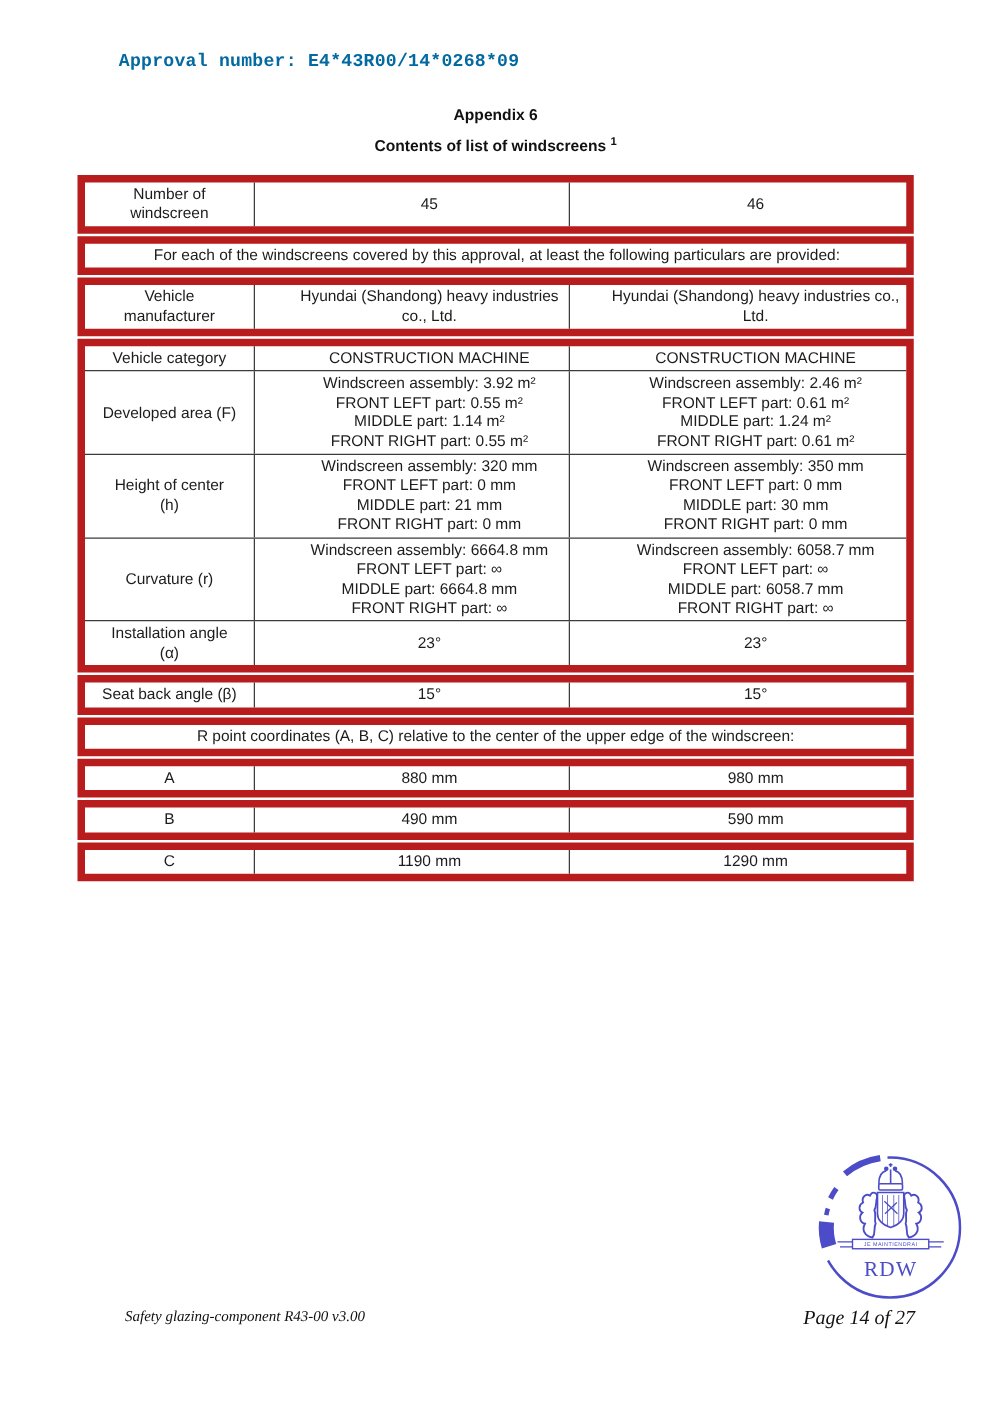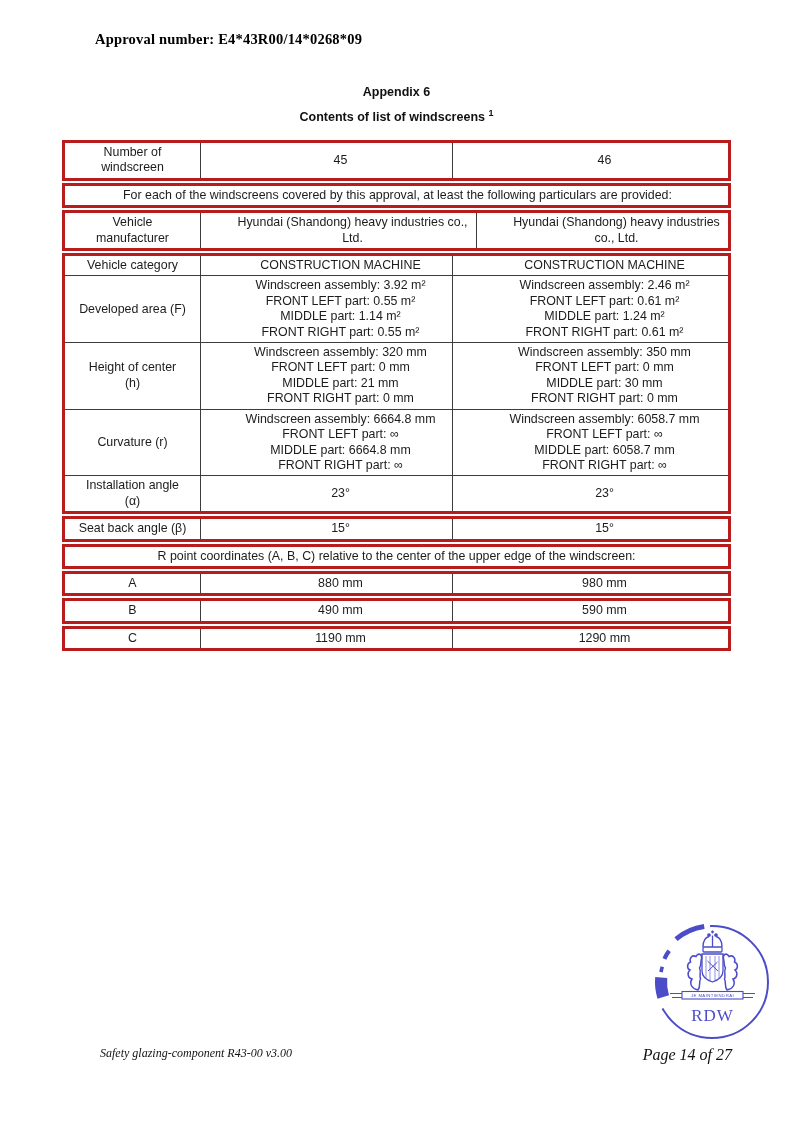--- a/index.html
+++ b/index.html
@@ -1,31 +1,31 @@
 <!DOCTYPE html>
 <html><head>
 <meta charset="utf-8">
 <style>
   html,body{margin:0;padding:0;background:#fff;}
   .page{position:relative;width:793px;height:1122px;background:#ffffff;overflow:hidden;
         font-family:"Liberation Sans",sans-serif;color:#1c1c1c;}
 
-  .approval{position:absolute;left:95px;top:31px;
-            font-family:Liberation Serif, serif;font-weight:bold;font-size:14.5px;
-            letter-spacing:.2px;color:#000000;}
+  .approval{position:absolute;left:95px;top:42px;
+            font-family:Liberation Mono, monospace;font-weight:bold;font-size:14.5px;
+            letter-spacing:.2px;color:#0369a1;}
 
   .center-title{position:absolute;left:0;width:100%;text-align:center;
                 font-weight:bold;font-size:12.5px;color:#111;}
   .appendix{top:85px;}
   .contents{top:108px;}
   .contents sup{font-size:9px;}
 
   
   .tbl{position:absolute;left:62px;top:140px;width:669px;font-size:12.4px;line-height:15.4px;color:#1c1c1c;}
-  .section{border:3px solid #b91c1c;margin-bottom:2px;background:#fff;}
+  .section{border:6px solid #b91c1c;margin-bottom:2px;background:#fff;}
   .trow{display:flex;align-items:stretch;}
   .trow + .trow{border-top:1px solid #3c3c3c;}
   .cell{display:flex;flex-direction:column;justify-content:center;
         text-align:center;padding:2px 4px;white-space:pre-line;box-sizing:border-box;}
   .cell + .cell{border-left:1px solid #3c3c3c;padding-left:32px;}
   .c-label{width:135px;}
   .c-45{width:252px;}
   .c-46{flex:1;}
   .c-full{width:100%;}
   .c-note{text-align:left;padding-left:6px;}
@@ -68,24 +68,24 @@
     <div class="section">
       <div class="trow">
         <div class="cell c-full c-note h1">For each of the windscreens covered by this approval, at least the following particulars are provided:</div>
       </div>
     </div>
 
     <div class="section">
       <div class="trow">
         <div class="cell c-label h2">Vehicle
 manufacturer</div>
+        <div class="cell c-45">Hyundai (Shandong) heavy industries
+co., Ltd.</div>
         <div class="cell c-46">Hyundai (Shandong) heavy industries co.,
 Ltd.</div>
-        <div class="cell c-45">Hyundai (Shandong) heavy industries
-co., Ltd.</div>
       </div>
     </div>
 
     <div class="section">
       <div class="trow">
         <div class="cell c-label h1">Vehicle category</div>
         <div class="cell c-45">CONSTRUCTION MACHINE</div>
         <div class="cell c-46">CONSTRUCTION MACHINE</div>
       </div>
       <div class="trow">

